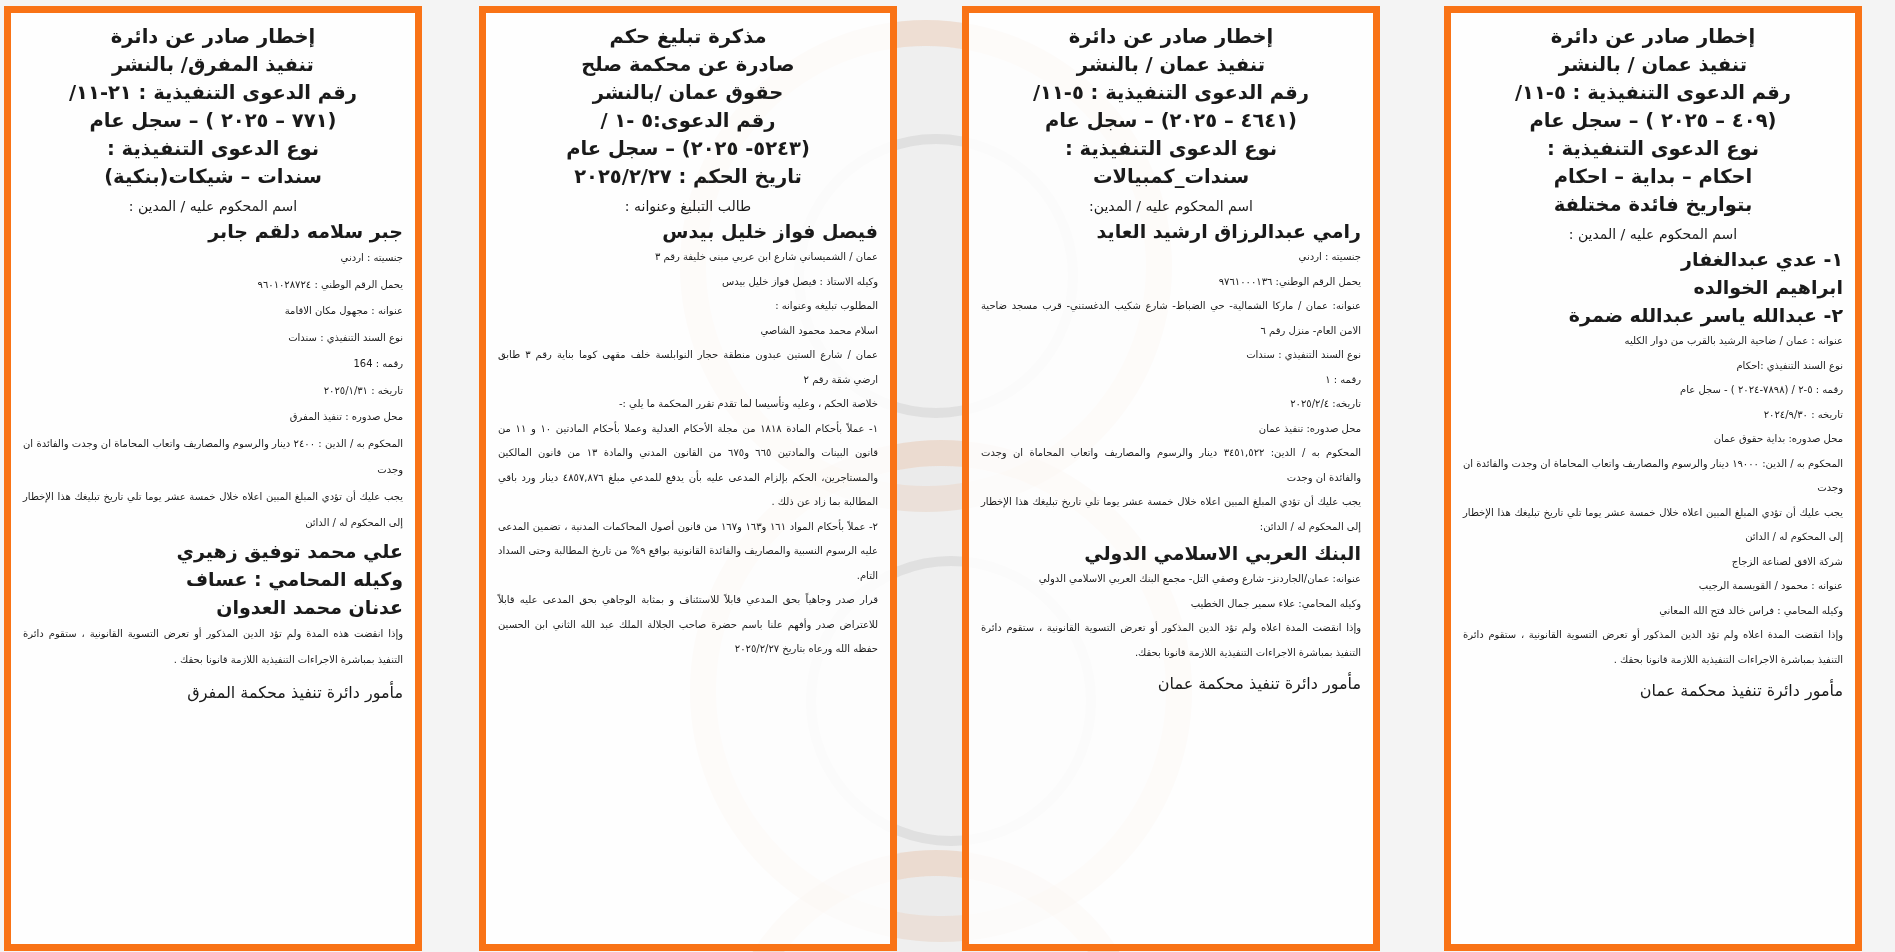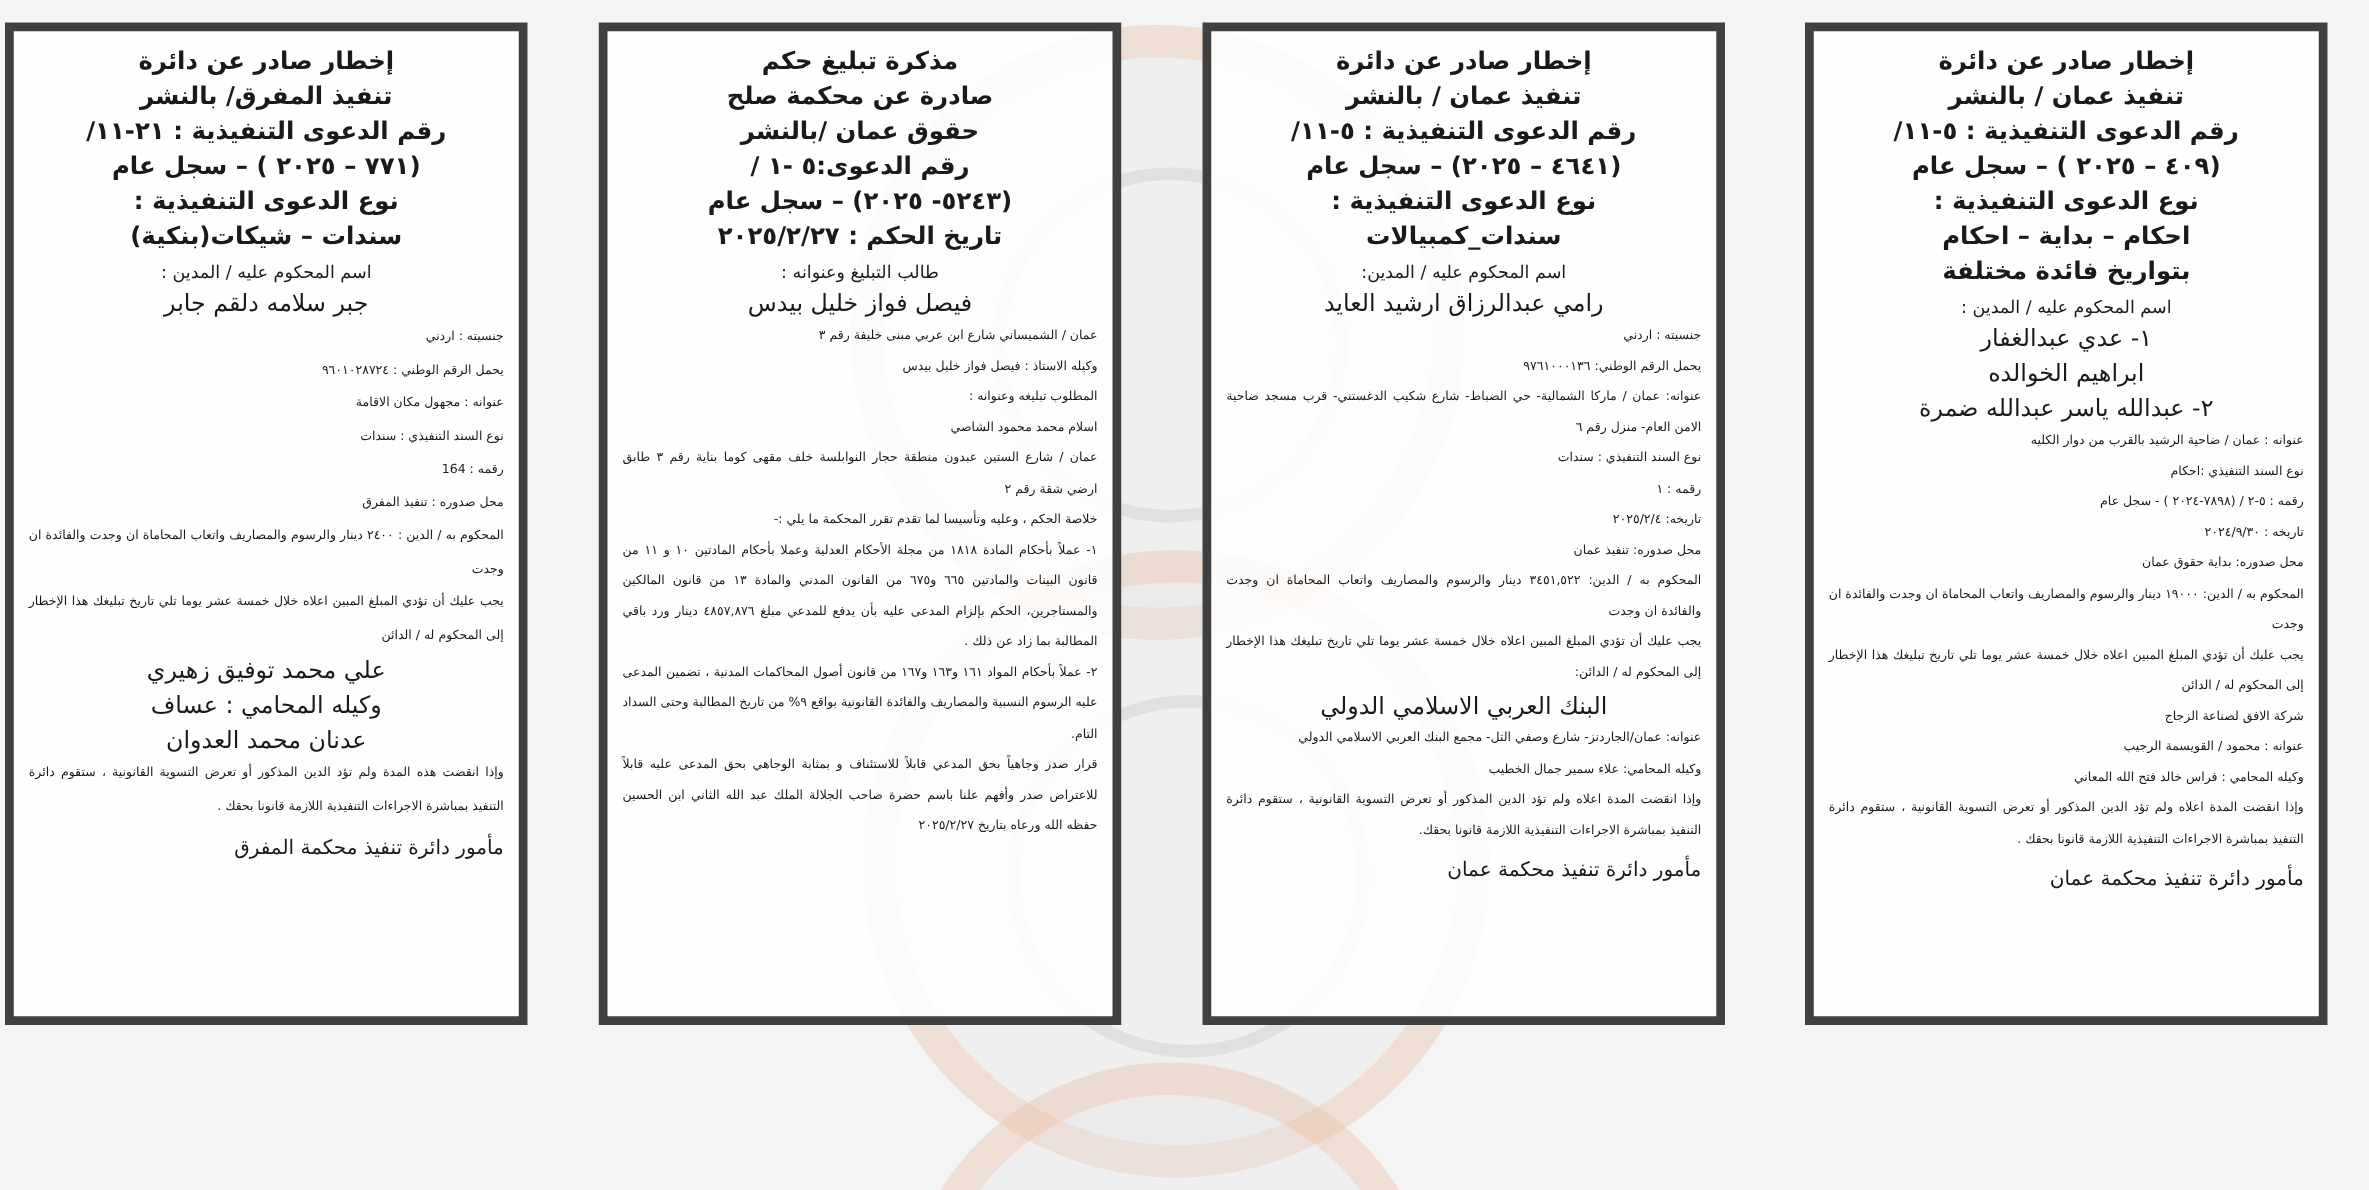--- a/index.html
+++ b/index.html
@@ -11,33 +11,33 @@
     position:absolute; border-radius:50%;
     border:26px solid rgba(240,150,90,0.18);
     background:rgba(230,230,230,0.35);
     pointer-events:none;
   }
   .watermark .inner {
     position:absolute; left:20%; top:20%; width:60%; height:60%;
     border-radius:50%; border:10px solid rgba(180,180,180,0.25);
   }
   .column {
-    position:absolute; top:18px; height:802px; width:418px;
-    background:#ffffff; border:7px solid #404040; box-sizing:border-box;
+    position:absolute; top:6px; height:945px; width:418px;
+    background:#ffffff; border:7px solid #f97316; box-sizing:border-box;
     padding:10px 12px 8px 12px; direction:rtl; text-align:right;
     z-index:2; background:rgba(255,255,255,0.86);
   }
   .head {
     text-align:center; font-weight:bold; font-size:19.5px; line-height:28px;
     margin-bottom:4px;
   }
   .head .line { display:block; white-space:nowrap; }
   .label { font-size:14px; line-height:22px; margin-top:2px;text-align:center; }
   .bold-name {
-    text-align:center; font-weight:normal; font-size:19px; line-height:28px;
+    text-align:right; font-weight:bold; font-size:19px; line-height:28px;
   }
   .p { font-size:10px; line-height:26.5px; text-align:justify; text-align-last:right; }
   .p.tight { line-height:24.5px; }
   .footer { font-size:16px; margin-top:8px; line-height:22px; }
 </style>
 </head>
 <body>
 
 <div class="watermark" style="left:680px;top:20px;width:440px;height:440px;">
     <div class="inner"></div>
@@ -56,20 +56,21 @@
     <span class="line">نوع الدعوى التنفيذية :</span>
     <span class="line">سندات – شيكات(بنكية)</span>
   </div>
   <div class="label">اسم المحكوم عليه / المدين :</div>
   <div class="bold-name">جبر سلامه دلقم جابر</div>
   <div class="p">جنسيته : اردني</div>
   <div class="p">يحمل الرقم الوطني : ٩٦٠١٠٢٨٧٢٤</div>
   <div class="p">عنوانه : مجهول مكان الاقامة</div>
   <div class="p">نوع السند التنفيذي : سندات</div>
   <div class="p">رقمه : 164</div>
+  <div class="p">تاريخه : ٢٠٢٥/١/٣١</div>
   <div class="p">محل صدوره : تنفيذ المفرق</div>
   <div class="p">المحكوم به / الدين : ٢٤٠٠ دينار والرسوم والمصاريف واتعاب المحاماة ان وجدت والفائدة ان وجدت</div>
   <div class="p">يجب عليك أن تؤدي المبلغ المبين اعلاه خلال خمسة عشر يوما تلي تاريخ تبليغك هذا الإخطار إلى المحكوم له / الدائن</div>
   <div class="bold-name">علي محمد توفيق زهيري</div>
   <div class="bold-name">وكيله المحامي : عساف</div>
   <div class="bold-name">عدنان محمد العدوان</div>
   <div class="p">وإذا انقضت هذه المدة ولم تؤد الدين المذكور أو تعرض التسوية القانونية ، ستقوم دائرة التنفيذ بمباشرة الاجراءات التنفيذية اللازمة قانونا بحقك .</div>
   <div class="footer">مأمور دائرة تنفيذ محكمة المفرق</div>
 </div>
 

